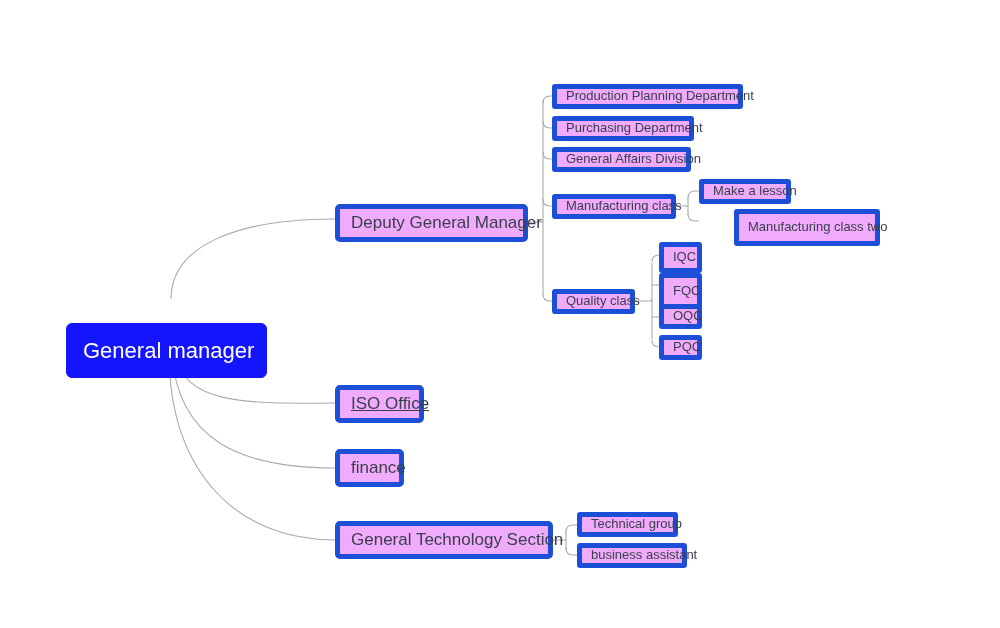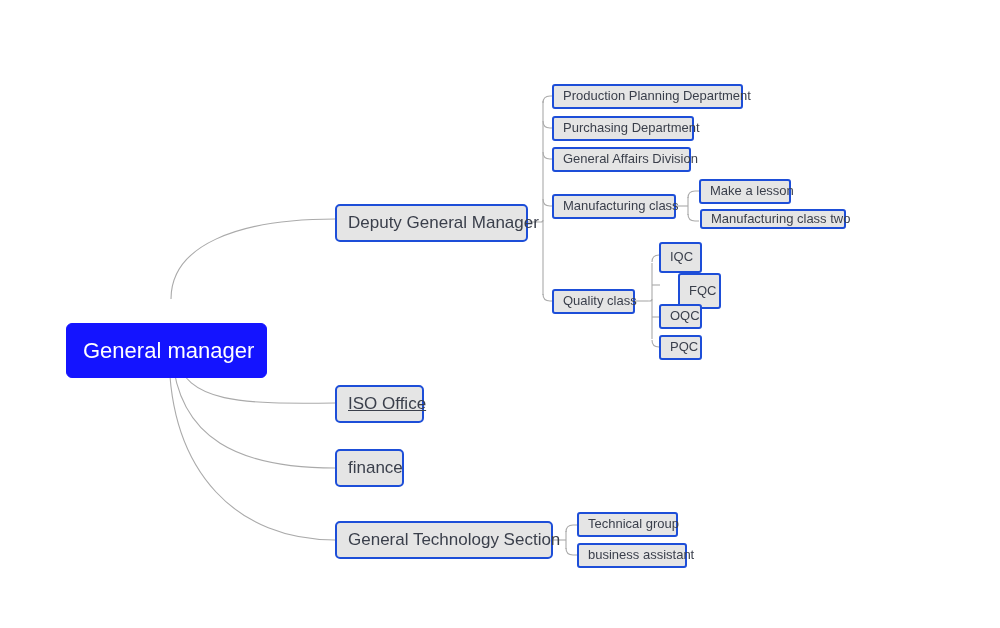--- a/index.html
+++ b/index.html
@@ -25,22 +25,22 @@
     top: 0;
     width: 1000px;
     height: 628px;
     pointer-events: none;
   }
   .node {
     position: absolute;
     box-sizing: border-box;
     display: flex;
     align-items: center;
-    background: #e5e5e5;
-    border: 2px solid #1d4ed8;
+    background: #f0abfc;
+    border: 5px solid #1d4ed8;
     border-radius: 4px;
     color: #3a3f4b;
     white-space: nowrap;
     z-index: 2;
   }
   .node-label {
     display: block;
     width: 100%;
     line-height: 1.15;
   }
@@ -156,29 +156,29 @@
   </div>
 
   <div class="node lvl2" style="left:552px; top:289px; width:83px; height:25px;">
     <span class="node-label">Quality class</span>
   </div>
 
   <div class="node lvl3" style="left:699px; top:179px; width:92px; height:25px;">
     <span class="node-label">Make a lesson</span>
   </div>
 
-  <div class="node lvl3" style="left:700px; top:209px; width:146px; height:20px;">
+  <div class="node lvl3" style="left:734px; top:209px; width:146px; height:37px;">
     <span class="node-label">Manufacturing class two</span>
   </div>
 
   <div class="node lvl3" style="left:659px; top:242px; width:43px; height:31px;align-items:center;">
     <span class="node-label">IQC</span>
   </div>
 
-  <div class="node lvl3" style="left:678px; top:273px; width:43px; height:36px;text-align:center;">
+  <div class="node lvl3" style="left:659px; top:273px; width:43px; height:36px;text-align:center;">
     <span class="node-label">FQC</span>
   </div>
 
   <div class="node lvl3" style="left:659px; top:304px; width:43px; height:25px;">
     <span class="node-label">OQC</span>
   </div>
 
   <div class="node lvl3" style="left:659px; top:335px; width:43px; height:25px;">
     <span class="node-label">PQC</span>
   </div>

